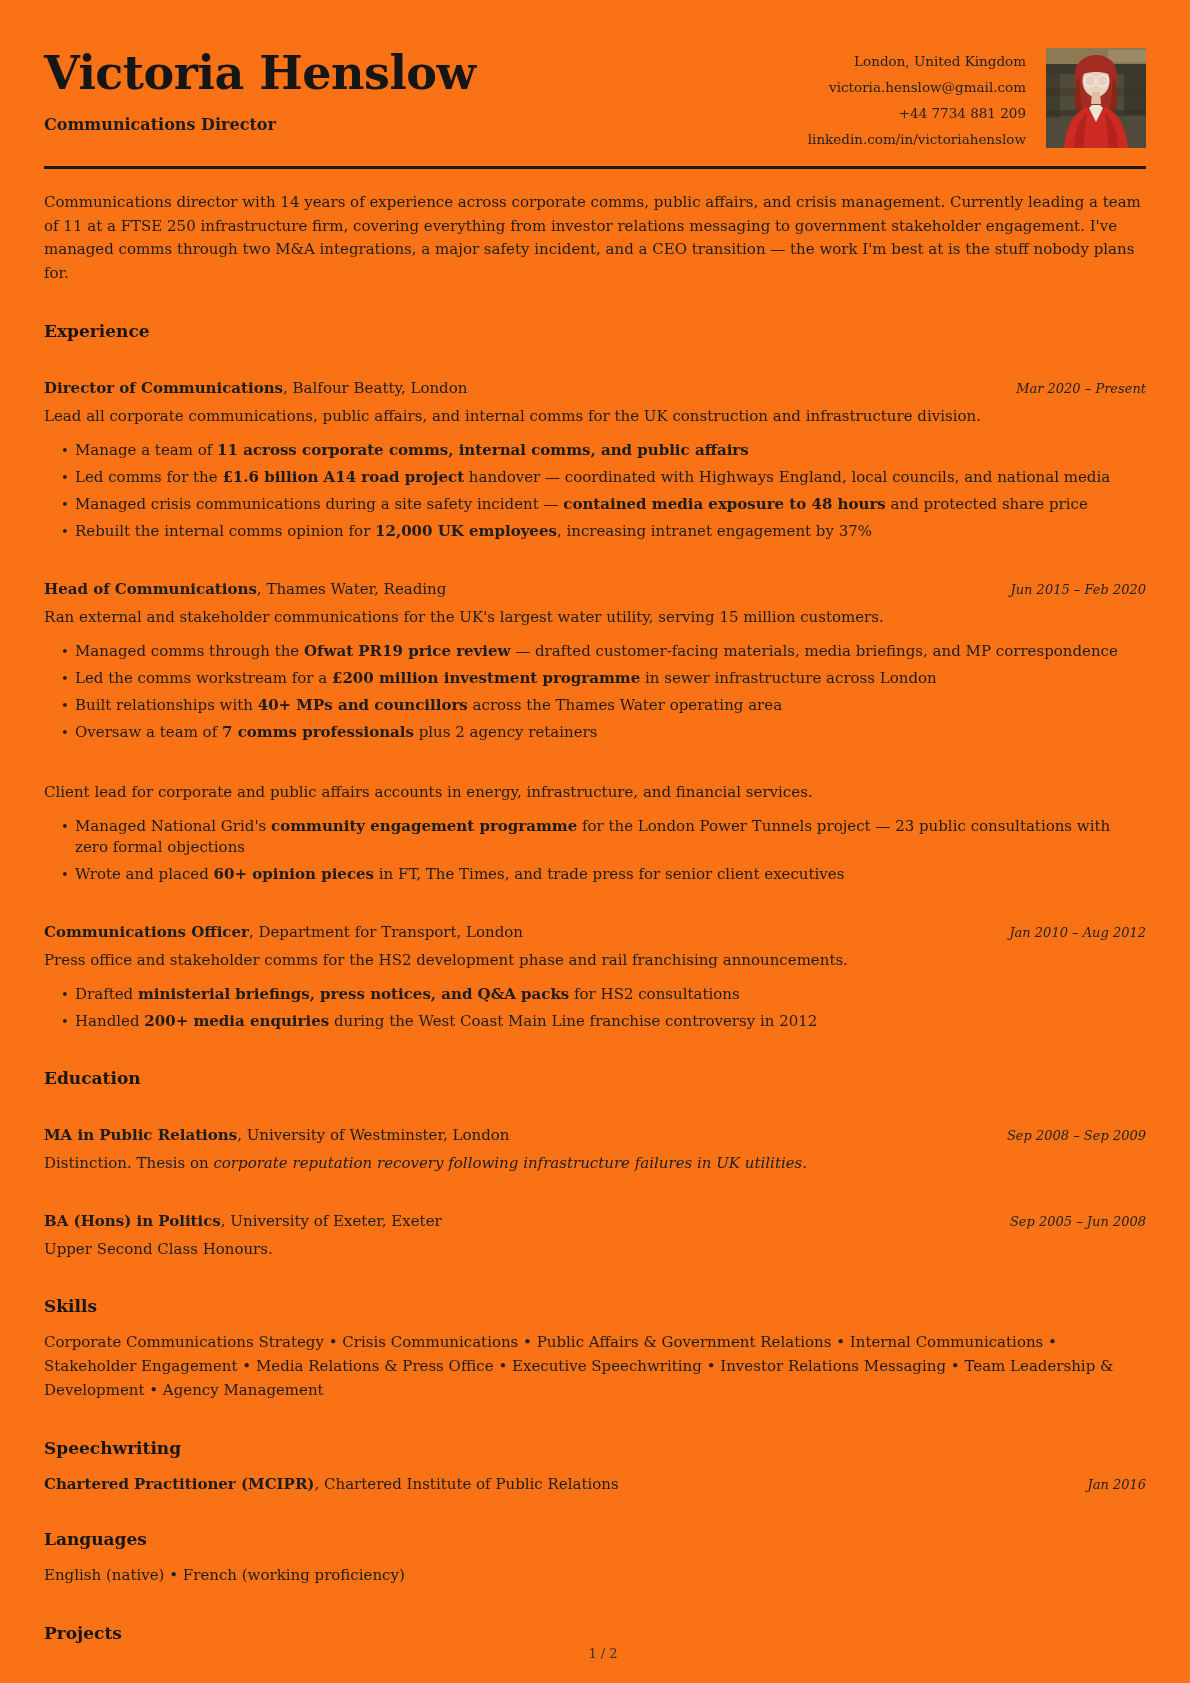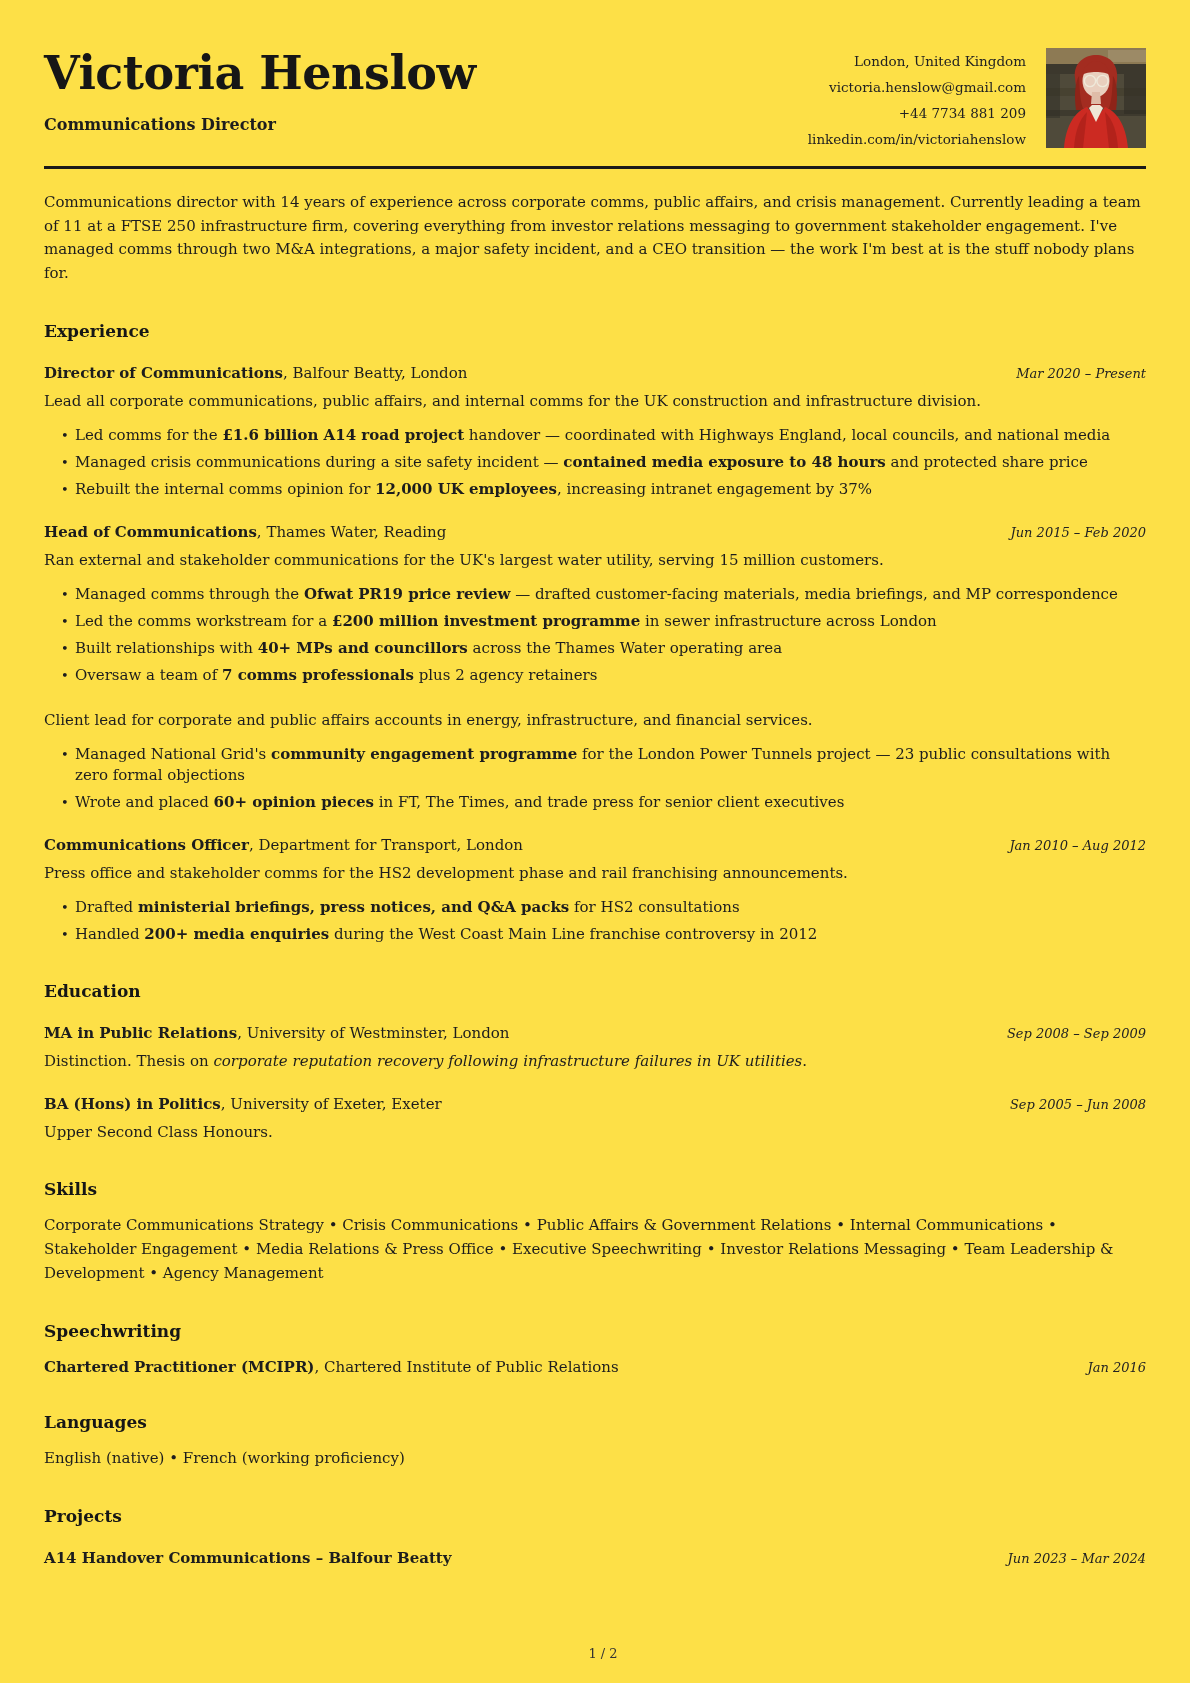--- a/index.html
+++ b/index.html
@@ -2,21 +2,21 @@
 <html><head>
 <meta charset="utf-8">
 <style>
   * { box-sizing: border-box; }
   html, body { margin: 0; padding: 0; background: #ffffff; }
   .page {
     position: relative;
     width: 1190px;
     height: 1683px;
     margin: 0 auto;
-    background: #fde047;
+    background: #f97316;
     padding: 40px 44px 0 44px;
     font-family: "DejaVu Serif", "Liberation Serif", serif;
     color: #1d1d1d;
     font-size: 15px;
     overflow: hidden;
   }
   
   .header { display: flex; justify-content: space-between; align-items: flex-start; }
   .header-left { padding-top: 8px; }
   h1.name {
@@ -31,21 +31,21 @@
   .header-right { display: flex; align-items: flex-start; padding-top: 8px; margin-left: 24px; }
   .contact { text-align: right; font-size: 13.5px; line-height: 26px; margin-right: 20px; color: #222; }
   .photo { width: 100px; height: 100px; overflow: hidden; flex: 0 0 auto; }
   .photo svg { display: block; width: 100%; height: 100%; }
   
   .rule { border: none; border-top: 3px solid #1a1a1a; margin: 14px 0 0 0; }
   
   .summary { margin: 22px 0 0 0; line-height: 23.5px; }
   
   .section-heading { margin: 36px 0 0 0; font-size: 17px; font-weight: 700; color: #161616; }
-  .entry { margin-top: 23px; }
+  .entry { margin-top: 38px; }
   .entry-head { display: flex; justify-content: space-between; align-items: baseline; }
   .entry-title { font-size: 15px; }
   .entry-title b { font-weight: 700; }
   .entry-date { font-style: italic; font-size: 13px; white-space: nowrap; padding-left: 20px; color: #222; }
   .entry-desc { margin: 8px 0 0 0; line-height: 22px; }
   ul.bullets { margin: 13px 0 0 0; padding: 0 0 0 31px; list-style: none; }
   ul.bullets li { position: relative; line-height: 21px; }
   ul.bullets li + li { margin-top: 6px; }
   ul.bullets li::before {
     content: "\2022";
@@ -115,20 +115,21 @@
 
   <div class="section-heading">Experience</div>
 
   <div class="entry">
     <div class="entry-head">
       <div class="entry-title"><b>Director of Communications</b><span>, Balfour Beatty, London</span></div>
       <div class="entry-date">Mar 2020 – Present</div>
     </div>
     <p class="entry-desc">Lead all corporate communications, public affairs, and internal comms for the UK construction and infrastructure division.</p>
     <ul class="bullets">
+      <li><span>Manage a team of </span><b>11 across corporate comms, internal comms, and public affairs</b></li>
       <li><span>Led comms for the </span><b>£1.6 billion A14 road project</b><span> handover — coordinated with Highways England, local councils, and national media</span></li>
       <li><span>Managed crisis communications during a site safety incident — </span><b>contained media exposure to 48 hours</b><span> and protected share price</span></li>
       <li><span>Rebuilt the internal comms opinion for </span><b>12,000 UK employees</b><span>, increasing intranet engagement by 37%</span></li>
     </ul>
   </div>
 
   <div class="entry">
     <div class="entry-head">
       <div class="entry-title"><b>Head of Communications</b><span>, Thames Water, Reading</span></div>
       <div class="entry-date">Jun 2015 – Feb 2020</div>

